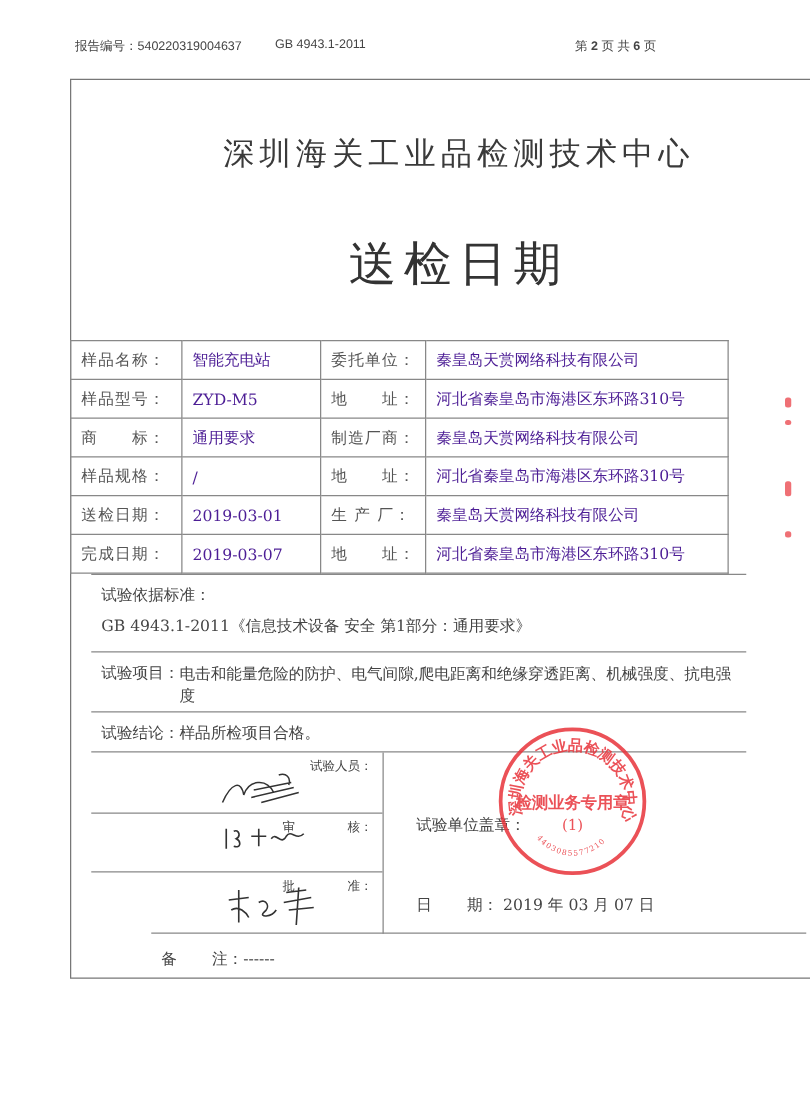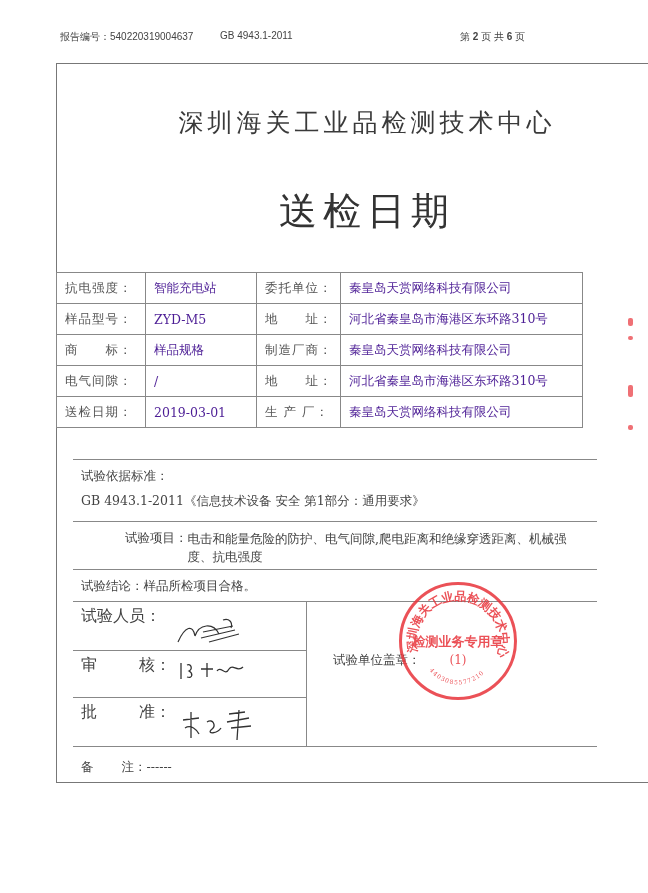--- a/index.html
+++ b/index.html
@@ -32,43 +32,43 @@
   .info-table td {
     border: 1px solid #888; height: 30px; padding: 0 8px; font-size: 12.5px;
     color: #4c1d95; white-space: nowrap; overflow: hidden;
   }
   .info-table td.lbl { color: #555; letter-spacing: 1px; }
   .block { position: absolute; left: 16px; width: 524px; border-top: 1px solid #888; box-sizing: border-box; font-size: 12.5px; color: #444; }
   .std-block { top: 395px; height: 62px; padding: 8px 8px; }
   .std-block .line2 { margin-top: 8px; }
   .items-block { top: 457px; height: 48px; padding: 8px 8px; }
   .items-block .row { display: flex; }
-  .items-block .lbl { white-space: nowrap; margin-left: 44px; }
+  .items-block .lbl { white-space: nowrap; }
   .items-block .val { line-height: 18px; }
   .concl-block { top: 505px; height: 32px; padding: 8px 8px; }
   .sig-block { top: 537px; height: 145px; padding: 0; }
   .sig-left { position: absolute; left: 0; top: 0; width: 234px; height: 145px; border-right: 1px solid #888; box-sizing: border-box; }
-  .sig-row { position: absolute; left: 0; width: 233px; box-sizing: border-box; padding: 4px 8px; font-size: 16px; }
+  .sig-row { position: absolute; left: 0; width: 233px; box-sizing: border-box; padding: 4px 8px; font-size: 10px; text-align: right; }
   .sig-row.r1 { top: 0; height: 48px; }
   .sig-row.r2 { top: 48px; height: 47px; border-top: 1px solid #888; }
   .sig-row.r3 { top: 95px; height: 50px; border-top: 1px solid #888; }
   .sig-row .gap { display: inline-block; width: 42px; }
   .signature { position: absolute; font-family: "DejaVu Serif", serif; font-style: italic; color: #222; font-size: 18px; }
   .sig-right { position: absolute; left: 234px; top: 0; width: 290px; height: 145px; }
   .seal-label { position: absolute; left: 26px; top: 50px; font-size: 12.5px; }
   .date-line { position: absolute; left: 26px; top: 114px; font-size: 12.5px; }
   .date-line .gap { display: inline-block; width: 28px; }
   .seal {
     position: absolute; left: 92px; top: -20px; width: 118px; height: 118px; border-radius: 50%;
     border: 3px solid #e8333a; box-sizing: border-box; color: #e8333a; opacity: 0.85;
   }
   .seal-arc { position: absolute; left: 0; top: 0; width: 112px; height: 112px; }
   .seal-center { position: absolute; left: 0; right: 0; top: 48px; text-align: center; font-size: 13px; font-weight: bold; color: #e8333a; }
   .seal-num { position: absolute; left: 0; right: 0; top: 68px; text-align: center; font-size: 12px; color: #e8333a; }
-  .remarks-block { top: 682px; height: 37px; padding: 12px 8px; }
+  .remarks-block { top: 682px; height: 37px; padding: 12px 8px; margin-left: 48px; }
   .remarks-block .gap { display: inline-block; width: 28px; }
   .edge-mark { position: absolute; left: 628px; width: 5px; background: #e8333a; opacity: 0.7; border-radius: 2px; }
 </style>
 </head>
 <body>
 
 <div class="header hdr-report">
   <span>报告编号：</span><span>540220319004637</span>
 </div>
 <div class="header hdr-std">GB 4943.1-2011</div>
@@ -86,48 +86,54 @@
 
   <table class="info-table">
     <colgroup>
         <col style="width:89px">
         <col style="width:111px">
         <col style="width:84px">
         <col style="width:242px">
       </colgroup>
     <tbody>
       <tr>
-        <td class="lbl">抗电强度：</td>
+        <td class="lbl">样品名称：</td>
         <td>智能充电站</td>
         <td class="lbl">委托单位：</td>
         <td>秦皇岛天赏网络科技有限公司</td>
       </tr>
       <tr>
         <td class="lbl">样品型号：</td>
         <td>ZYD-M5</td>
         <td class="lbl">地　　址：</td>
         <td>河北省秦皇岛市海港区东环路310号</td>
       </tr>
       <tr>
         <td class="lbl">商　　标：</td>
-        <td>样品规格</td>
+        <td>通用要求</td>
         <td class="lbl">制造厂商：</td>
         <td>秦皇岛天赏网络科技有限公司</td>
       </tr>
       <tr>
-        <td class="lbl">电气间隙：</td>
+        <td class="lbl">样品规格：</td>
         <td>/</td>
         <td class="lbl">地　　址：</td>
         <td>河北省秦皇岛市海港区东环路310号</td>
       </tr>
       <tr>
         <td class="lbl">送检日期：</td>
         <td>2019-03-01</td>
         <td class="lbl">生 产 厂：</td>
         <td>秦皇岛天赏网络科技有限公司</td>
+      </tr>
+      <tr>
+        <td class="lbl">完成日期：</td>
+        <td>2019-03-07</td>
+        <td class="lbl">地　　址：</td>
+        <td>河北省秦皇岛市海港区东环路310号</td>
       </tr>
     </tbody>
   </table>
 
   <div class="block std-block">
     <div>试验依据标准：</div>
     <div class="line2">GB 4943.1-2011《信息技术设备 安全 第1部分：通用要求》</div>
   </div>
 
   <div class="block items-block">
@@ -169,20 +175,29 @@
           <defs>
             <path id="arcTop" d="M 16 70 A 42 42 0 1 1 96 70"></path>
             <path id="arcBot" d="M 24 80 A 36 36 0 0 0 88 80"></path>
           </defs>
           <text font-size="12" fill="#e8333a" font-weight="bold"><textPath href="#arcTop" startOffset="2%">深圳海关工业品检测技术中心</textPath></text>
           <text font-size="6" fill="#e8333a" letter-spacing="1"><textPath href="#arcBot" startOffset="8%">4403085577210</textPath></text>
         </svg>
         <div class="seal-center">检测业务专用章</div>
         <div class="seal-num">(1)</div>
       </div>
+      <div class="date-line">
+        <span>日</span><span class="gap"></span><span>期：</span>
+        <span>2019</span>
+        <span>年</span>
+        <span>03</span>
+        <span>月</span>
+        <span>07</span>
+        <span>日</span>
+      </div>
     </div>
   </div>
 
   <div class="block remarks-block">
     <span>备</span><span class="gap"></span><span>注：</span><span>------</span>
   </div>
 </div>
 
 <div class="edge-mark" style="top:318px;height:8px"></div>
 <div class="edge-mark" style="top:336px;height:4px"></div>

